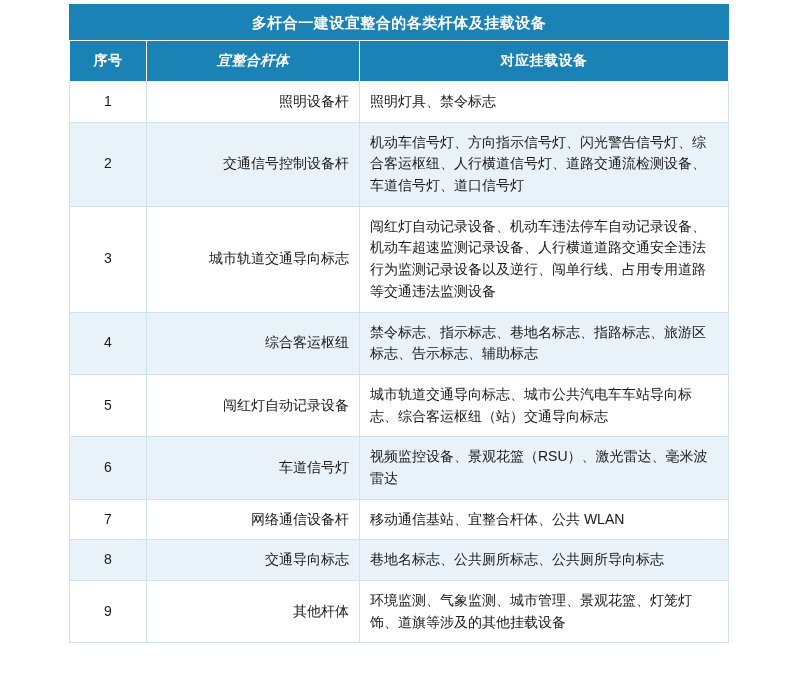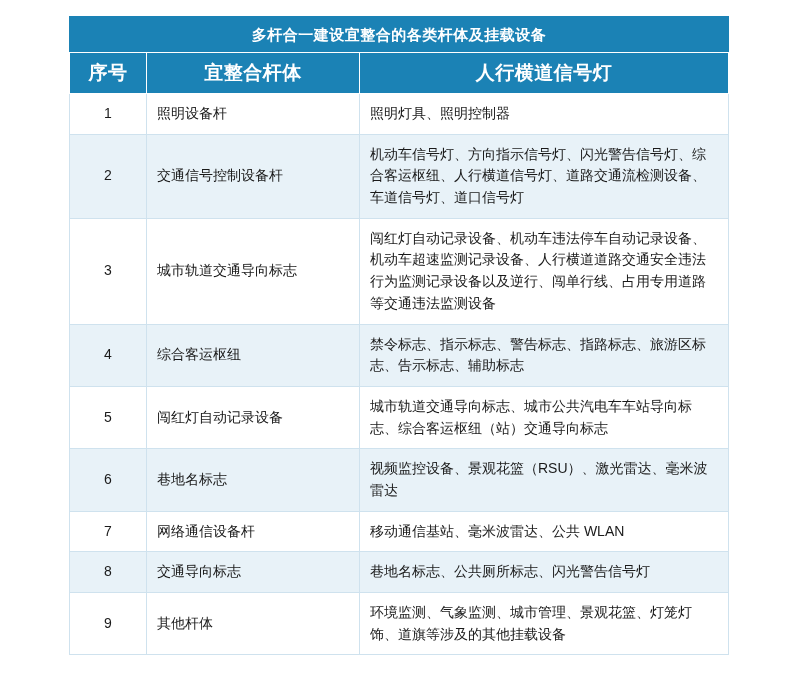--- a/index.html
+++ b/index.html
@@ -8,21 +8,21 @@
     background: #ffffff;
   }
   body {
     width: 786px;
     height: 681px;
     font-family: "Liberation Sans", sans-serif;
     -webkit-font-smoothing: antialiased;
   }
   .table-wrap {
     width: 660px;
-    margin: 12px auto;
+    margin: 0 auto;
     padding-top: 4px;
     padding-left: 12px;
   }
   table {
     width: 100%;
     border-collapse: collapse;
     table-layout: fixed;
   }
   caption {
     background: #1b82b5;
@@ -32,21 +32,21 @@
     height: 36px;
     line-height: 36px;
     letter-spacing: 0.5px;
     text-align: center;
     border: 1px solid #1b82b5;
     box-sizing: border-box;
   }
   th {
     background: #1b82b5;
     color: #ffffff;
-    font-size: 19px;
+    font-size: 14px;
     font-weight: bold;
     height: 38px;
     text-align: center;
     border: 1px solid #ffffff;
     letter-spacing: 0.5px;
   }
   td {
     border: 1px solid #cfe2ee;
     font-size: 14px;
     color: #1a1a1a;
@@ -58,82 +58,82 @@
     background: #ffffff;
   }
   tbody tr.even td {
     background: #e8f2f8;
   }
   td.col-index {
     text-align: center;
     width: 74px;
   }
   td.col-pole {
-    text-align: left;
+    text-align: right;
     width: 210px;
   }
   td.col-equip {
     text-align: left;
   }
   .th-index { width: 74px; }
-  .th-pole { width: 210px; }
+  .th-pole { width: 210px; font-style: italic; }
 </style>
 </head>
 <body>
 
 <div class="table-wrap">
   <table>
     <caption>多杆合一建设宜整合的各类杆体及挂载设备</caption>
     <thead>
       <tr>
         <th class="th-index">序号</th>
         <th class="th-pole">宜整合杆体</th>
-        <th>人行横道信号灯</th>
+        <th>对应挂载设备</th>
       </tr>
     </thead>
     <tbody>
       <tr class="odd">
         <td class="col-index">1</td>
         <td class="col-pole">照明设备杆</td>
-        <td class="col-equip">照明灯具、照明控制器</td>
+        <td class="col-equip">照明灯具、禁令标志</td>
       </tr>
       <tr class="even">
         <td class="col-index">2</td>
         <td class="col-pole">交通信号控制设备杆</td>
         <td class="col-equip">机动车信号灯、方向指示信号灯、闪光警告信号灯、综合客运枢纽、人行横道信号灯、道路交通流检测设备、车道信号灯、道口信号灯</td>
       </tr>
       <tr class="odd">
         <td class="col-index">3</td>
         <td class="col-pole">城市轨道交通导向标志</td>
         <td class="col-equip">闯红灯自动记录设备、机动车违法停车自动记录设备、机动车超速监测记录设备、人行横道道路交通安全违法行为监测记录设备以及逆行、闯单行线、占用专用道路等交通违法监测设备</td>
       </tr>
       <tr class="even">
         <td class="col-index">4</td>
         <td class="col-pole">综合客运枢纽</td>
-        <td class="col-equip">禁令标志、指示标志、警告标志、指路标志、旅游区标志、告示标志、辅助标志</td>
+        <td class="col-equip">禁令标志、指示标志、巷地名标志、指路标志、旅游区标志、告示标志、辅助标志</td>
       </tr>
       <tr class="odd">
         <td class="col-index">5</td>
         <td class="col-pole">闯红灯自动记录设备</td>
         <td class="col-equip">城市轨道交通导向标志、城市公共汽电车车站导向标志、综合客运枢纽（站）交通导向标志</td>
       </tr>
       <tr class="even">
         <td class="col-index">6</td>
-        <td class="col-pole">巷地名标志</td>
+        <td class="col-pole">车道信号灯</td>
         <td class="col-equip">视频监控设备、景观花篮（RSU）、激光雷达、毫米波雷达</td>
       </tr>
       <tr class="odd">
         <td class="col-index">7</td>
         <td class="col-pole">网络通信设备杆</td>
-        <td class="col-equip">移动通信基站、毫米波雷达、公共 WLAN</td>
+        <td class="col-equip">移动通信基站、宜整合杆体、公共 WLAN</td>
       </tr>
       <tr class="even">
         <td class="col-index">8</td>
         <td class="col-pole">交通导向标志</td>
-        <td class="col-equip">巷地名标志、公共厕所标志、闪光警告信号灯</td>
+        <td class="col-equip">巷地名标志、公共厕所标志、公共厕所导向标志</td>
       </tr>
       <tr class="odd">
         <td class="col-index">9</td>
         <td class="col-pole">其他杆体</td>
         <td class="col-equip">环境监测、气象监测、城市管理、景观花篮、灯笼灯饰、道旗等涉及的其他挂载设备</td>
       </tr>
     </tbody>
   </table>
 </div>
 

